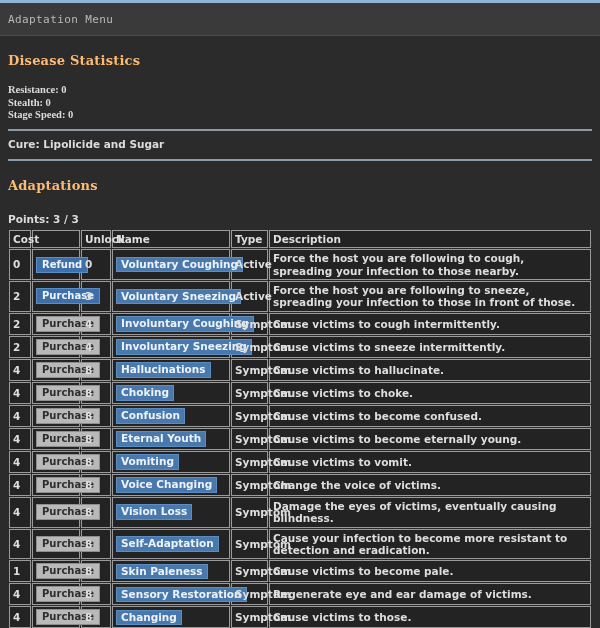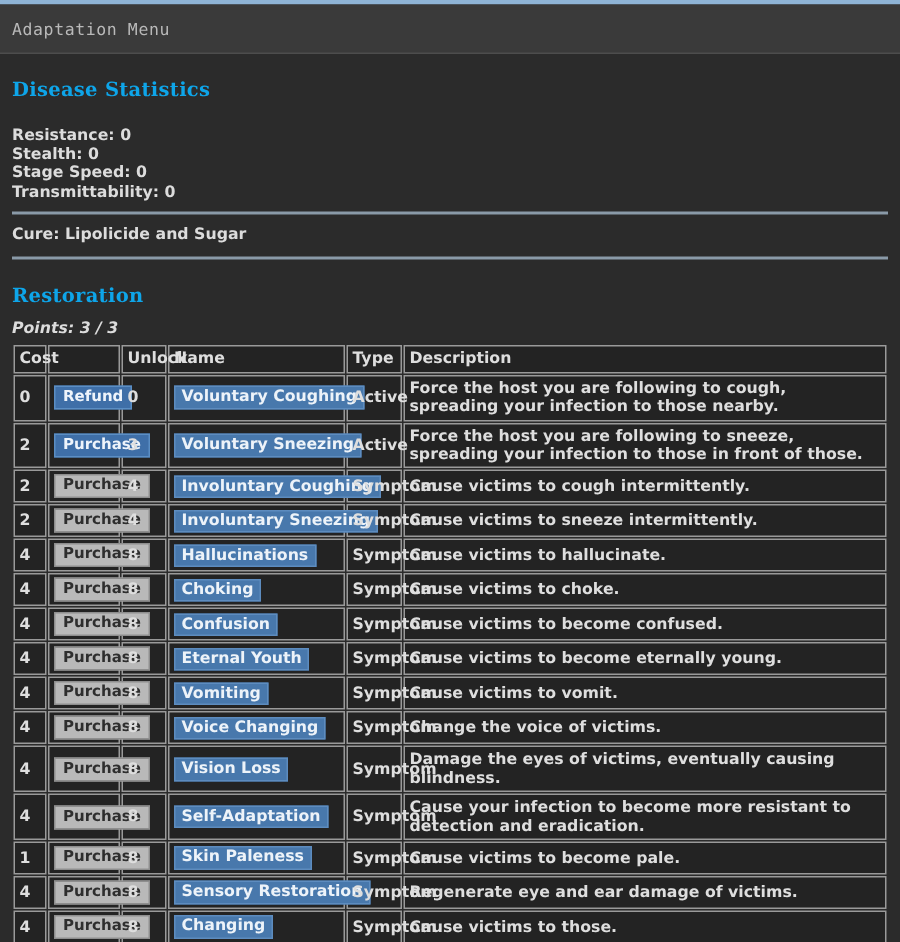--- a/index.html
+++ b/index.html
@@ -38,30 +38,31 @@
 
   
   #page {
     padding: 0 8px;
   }
 
   .section-head {
     font-family: "DejaVu Serif", serif;
     font-weight: bold;
     font-size: 13px;
-    color: #0ea5e9;
+    color: #fdba74;
     margin: 17px 0 0 0;
     letter-spacing: 0.2px;
   }
 
   .stat-line {
     font-size: 10.5px;
     color: #dcdcdc;
     line-height: 12.6px;
     font-weight: bold;
+    font-family: Liberation Serif, serif;
   }
   #stats-block { margin-top: 16px; }
 
   hr.rule {
     border: 0;
     border-top: 2px solid #8a9aa8;
     margin: 7px 0 6px 0;
     width: 584px;
   }
 
@@ -69,23 +70,22 @@
     font-size: 10.5px;
     font-weight: bold;
     color: #dcdcdc;
     padding: 1px 0 2px 0;
   }
 
   .points-line {
     font-size: 10.5px;
     font-weight: bold;
     color: #dcdcdc;
-    margin-top: 8px;
+    margin-top: 20px;
     margin-bottom: 4px;
-    font-style: italic;
   }
 
   
   table.adaptations {
     border-collapse: separate;
     border-spacing: 1px;
     width: 584px;
     table-layout: fixed;
     background: #2b2b2b;
     font-size: 10.5px;
@@ -158,28 +158,27 @@
 </div>
 
 <div id="page">
 
   <div class="section-head">Disease Statistics</div>
 
   <div id="stats-block">
     <div class="stat-line">Resistance: 0</div>
     <div class="stat-line">Stealth: 0</div>
     <div class="stat-line">Stage Speed: 0</div>
-    <div class="stat-line">Transmittability: 0</div>
   </div>
 
   <hr class="rule">
   <div class="cure-line">Cure: Lipolicide and Sugar</div>
   <hr class="rule">
 
-  <div class="section-head">Restoration</div>
+  <div class="section-head">Adaptations</div>
   <div class="points-line">Points: 3 / 3</div>
 
   <table class="adaptations">
     <colgroup>
       <col class="c-cost">
         <col class="c-action">
         <col class="c-unlock">
       <col class="c-name">
         <col class="c-type">
         <col class="c-desc">

